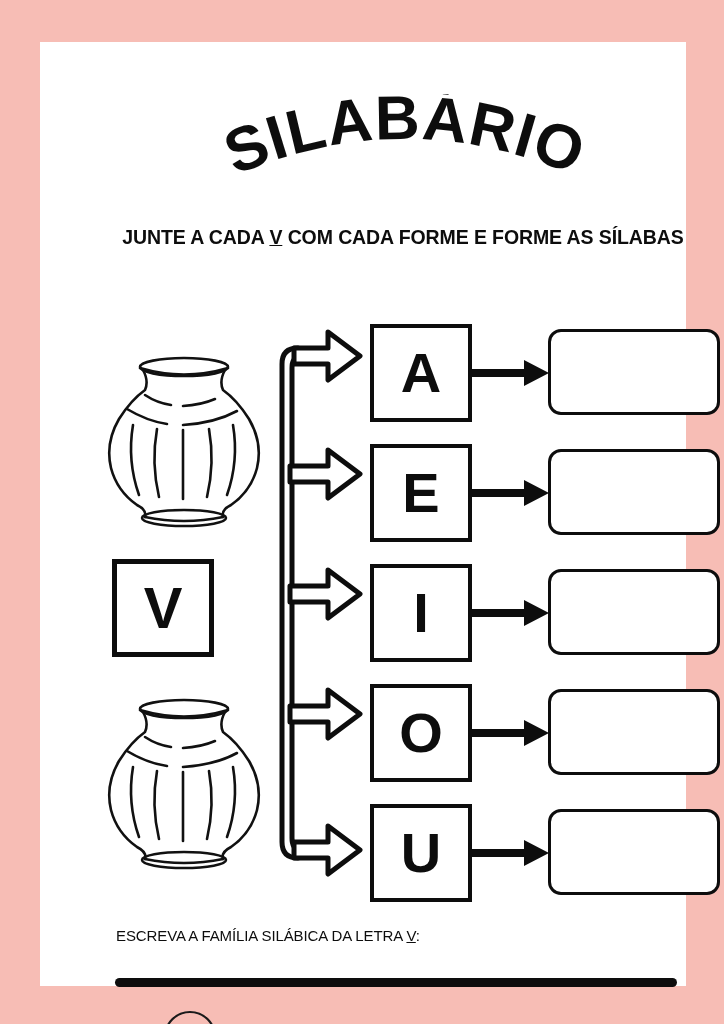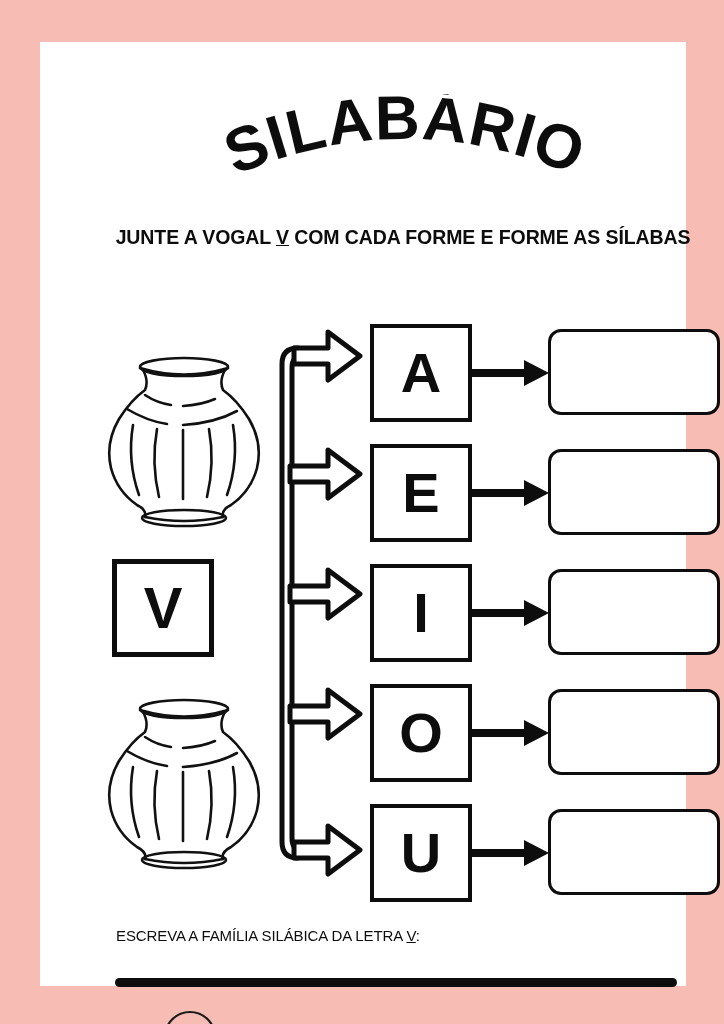--- a/index.html
+++ b/index.html
@@ -197,21 +197,21 @@
         <defs>
           <path id="arc" d="M 14,96 Q 215,-6 416,96" fill="none"></path>
         </defs>
         <text text-anchor="middle">
           <textPath href="#arc" startOffset="50%"><tspan>SILABÁRIO</tspan></textPath>
         </text>
       </svg>
     </div>
 
     <div id="instruction">
-      <span>JUNTE A VOGAL </span><span class="u">V</span><span> COM CADA FORME E FORME AS SÍLABAS</span>
+      <span>JUNTE A CADA </span><span class="u">V</span><span> COM CADA FORME E FORME AS SÍLABAS</span>
     </div>
 
     <div class="vase" id="vase-top">
       <svg viewBox="0 0 175 200" xmlns="http://www.w3.org/2000/svg" fill="none" stroke="#111" stroke-width="2.6" stroke-linecap="round" stroke-linejoin="round">
 
         <ellipse cx="87" cy="30" rx="44" ry="9"></ellipse>
         <path d="M43 31 Q87 44 131 31"></path>
 
         <path d="M46 33 Q52 44 48 53 Q34 63 22 82 Q8 106 14 131 Q20 154 40 168 Q50 173 48 180"></path>
 

